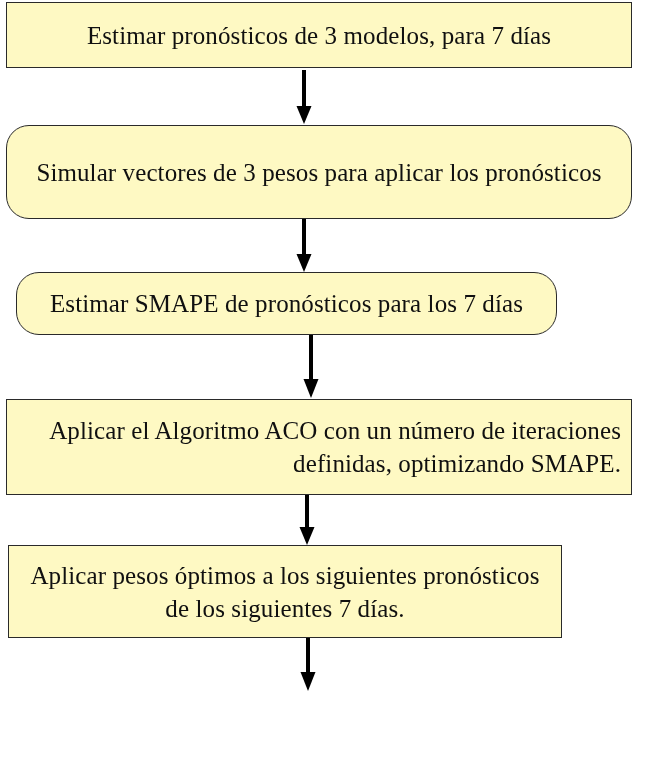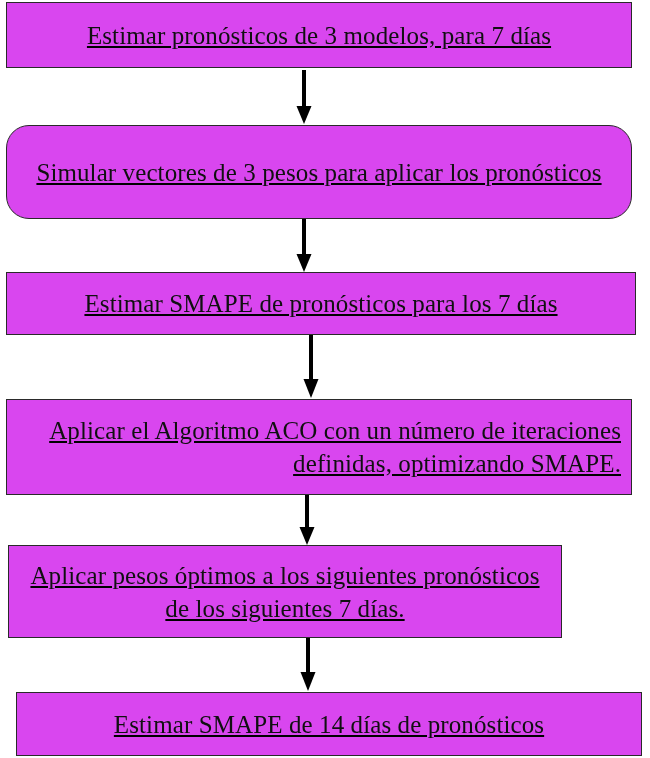--- a/index.html
+++ b/index.html
@@ -11,27 +11,26 @@
     position: relative;
     width: 650px;
     height: 758px;
     background: #ffffff;
     overflow: hidden;
     font-family: "Liberation Serif", "DejaVu Serif", serif;
   }
   .proc-box {
     position: absolute;
     box-sizing: border-box;
-    background: #d946ef;
+    background: #fef9c3;
     border: 1px solid #2a2a2a;
     display: flex;
     align-items: center;
     justify-content: center;
     text-align: center;
-    text-decoration: underline;
   }
   .proc-box .box-label {
     display: block;
     width: 100%;
     padding: 0 10px;
     box-sizing: border-box;
     color: #101010;
     font-size: 25px;
     line-height: 33px;
     letter-spacing: 0.1px;
@@ -65,21 +64,21 @@
     <span class="box-label">Simular vectores de 3 pesos para aplicar los pronósticos</span>
   </div>
 
   <div class="connector" style="left:296px; top:219px; width:16px; height:54px;">
     <svg width="16" height="54" viewBox="0 0 16 54" aria-hidden="true">
       <line x1="8" y1="0" x2="8" y2="37" stroke="#000000" stroke-width="4"></line>
       <polygon points="0.5,35 15.5,35 8,53" fill="#000000"></polygon>
     </svg>
   </div>
 
-  <div class="proc-box" style="left:6px; top:272px; width:630px; height:63px;">
+  <div class="proc-box" style="left:16px; top:272px; width:541px; height:63px;border-radius:23px;">
     <span class="box-label">Estimar SMAPE de pronósticos para los 7 días</span>
   </div>
 
   <div class="connector" style="left:303px; top:335px; width:16px; height:64px;">
     <svg width="16" height="64" viewBox="0 0 16 64" aria-hidden="true">
       <line x1="8" y1="0" x2="8" y2="46" stroke="#000000" stroke-width="4"></line>
       <polygon points="0.5,44 15.5,44 8,63" fill="#000000"></polygon>
     </svg>
   </div>
 
@@ -98,17 +97,14 @@
     <span class="box-label">Aplicar pesos óptimos a los siguientes pronósticos de los siguientes 7 días.</span>
   </div>
 
   <div class="connector" style="left:300px; top:638px; width:16px; height:54px;">
     <svg width="16" height="54" viewBox="0 0 16 54" aria-hidden="true">
       <line x1="8" y1="0" x2="8" y2="36" stroke="#000000" stroke-width="4"></line>
       <polygon points="0.5,34 15.5,34 8,53" fill="#000000"></polygon>
     </svg>
   </div>
 
-  <div class="proc-box" style="left:16px; top:692px; width:626px; height:64px;">
-    <span class="box-label">Estimar SMAPE de 14 días de pronósticos</span>
-  </div>
 
 </div>
 
 </body></html>

